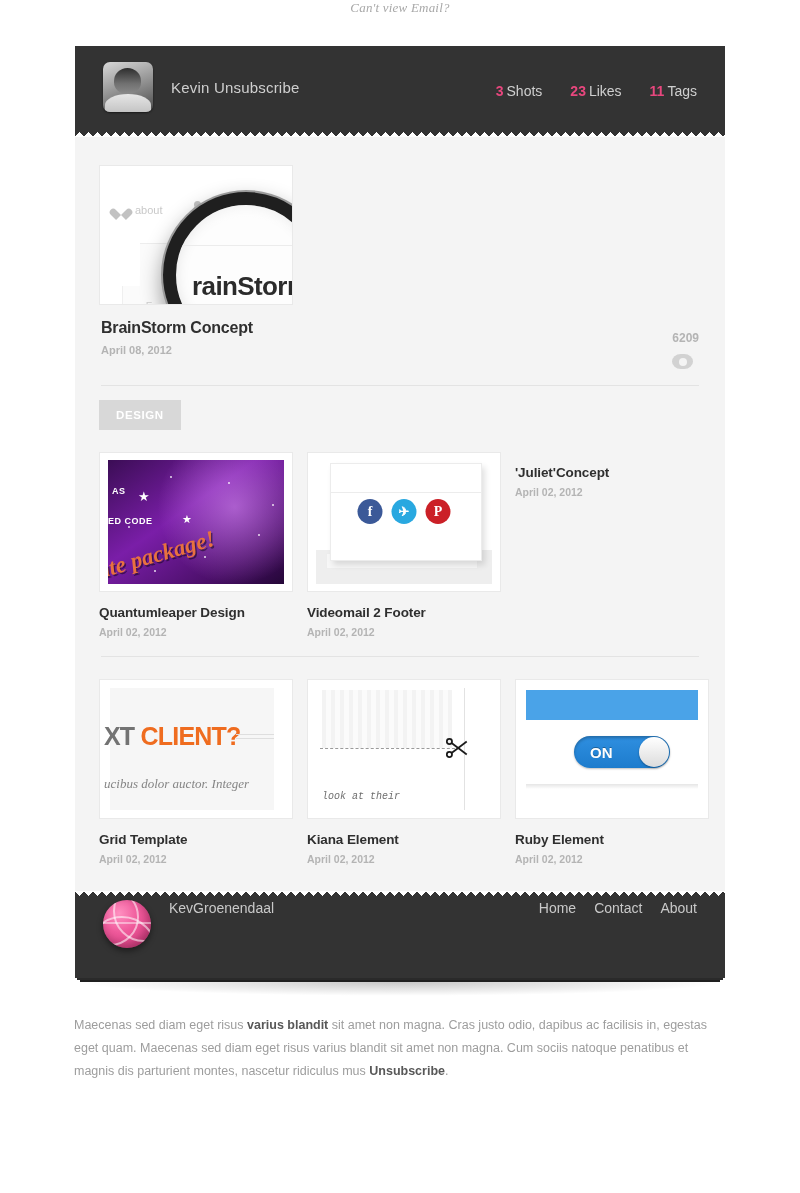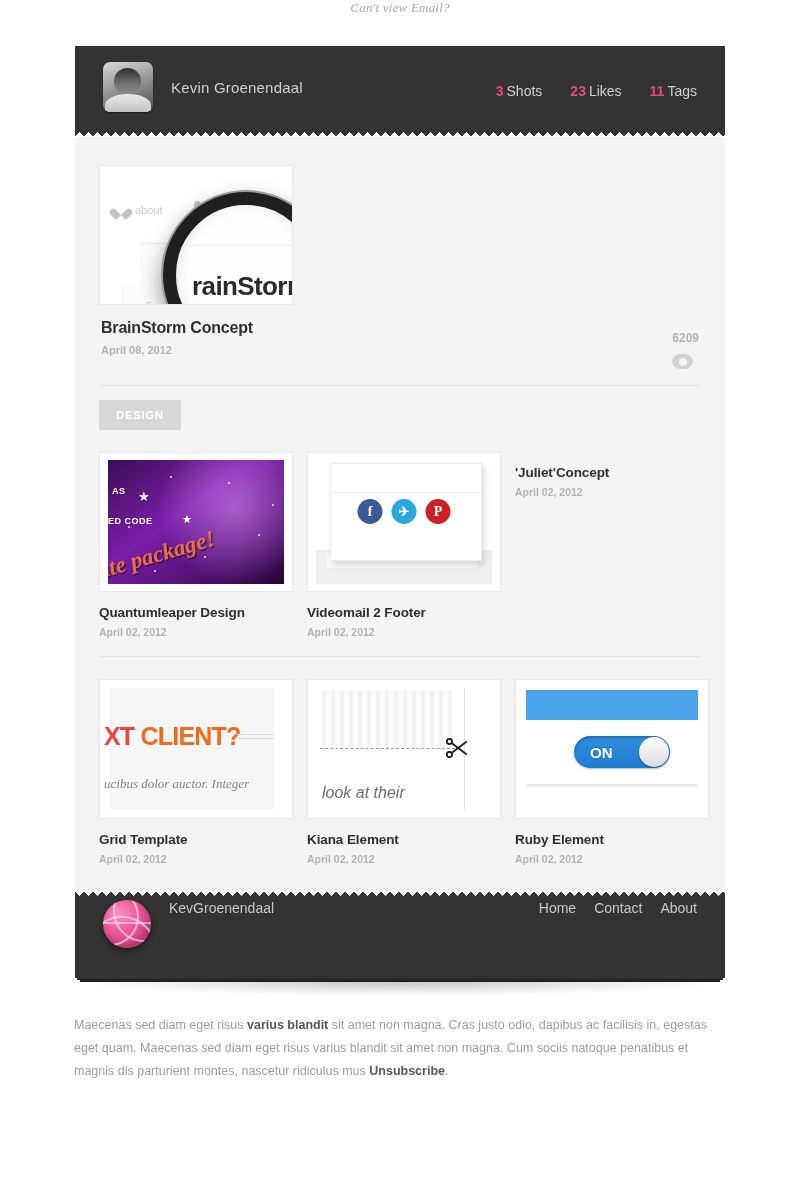--- a/index.html
+++ b/index.html
@@ -226,32 +226,32 @@
     background-image:
       repeating-linear-gradient(45deg, rgba(0,0,0,.035) 0 1px, transparent 1px 13px),
       repeating-linear-gradient(-45deg, rgba(0,0,0,.035) 0 1px, transparent 1px 13px);
   }
   .t-stuff { position:absolute; left:4px; top:30px; font-size:38px; font-weight:bold; color:#3a3a3a; letter-spacing:-1.6px; white-space:nowrap; }
   .t-velit { position:absolute; left:6px; top:82px; font-size:19px; color:#b5b5b5; white-space:nowrap; }
 
   
   .t-grid-bg { position:absolute; inset:8px 18px 8px 10px; background:#f6f6f6; }
   .t-client { position:absolute; left:4px; top:42px; font-size:25px; font-weight:bold; letter-spacing:-.8px; white-space:nowrap; font-family:"Liberation Sans Narrow","Liberation Sans",sans-serif; }
-  .t-client .g { color:#ef4444; }
+  .t-client .g { color:#737373; }
   .t-client .o { color:#ef6c1f; }
   .t-rule { position:absolute; right:18px; top:54px; width:38px; height:1px; background:#dedede; box-shadow: 0 4px 0 #dedede; }
   .t-serif { position:absolute; left:4px; top:96px; font-family:"Liberation Serif",serif; font-style:italic; font-size:13px; color:#858585; white-space:nowrap; }
 
   
   .t-cols { position:absolute; left:14px; top:10px; width:130px; height:58px;
     background: repeating-linear-gradient(90deg, #f3f3f3 0 4px, #fbfbfb 4px 9px); }
   .t-dash { position:absolute; left:12px; top:68px; width:140px; height:0; border-top:1px dashed #9a9a9a; }
   .t-vline { position:absolute; left:156px; top:8px; bottom:8px; width:1px; background:#e2e2e2; }
   .scissors { position:absolute; left:136px; top:55px; width:26px; height:26px; }
-  .t-look { position:absolute; left:14px; bottom:16px; font-family:Liberation Sans, sans-serif; font-style:italic; font-size:16px; color:#6e6e6e; }
+  .t-look { position:absolute; left:14px; bottom:16px; font-family:Liberation Mono, monospace; font-style:italic; font-size:10px; color:#6e6e6e; }
 
   
   .t-blue { position:absolute; left:10px; top:10px; right:10px; height:30px; background:#4aa3e8; }
   .toggle {
     position:absolute; left:58px; top:56px; width:96px; height:32px; border-radius:16px;
     background: linear-gradient(180deg,#2f8fe0 0%,#1d7ccd 100%);
     box-shadow: inset 0 2px 3px rgba(0,0,0,.25), 0 1px 2px rgba(0,0,0,.25);
     display:flex; align-items:center;
   }
   .toggle-label { color:#fff; font-weight:bold; font-size:15px; margin-left:16px; text-shadow:0 -1px 0 rgba(0,0,0,.3); }
@@ -303,21 +303,21 @@
 
   <div class="preheader">
     <a class="preheader-link" href="#">Can't view Email?</a>
   </div>
 
   <div class="email">
 
     <div class="dark-bar">
       <div class="header-bar">
         <div class="avatar"></div>
-        <div class="header-name">Kevin Groenendaal</div>
+        <div class="header-name">Kevin Unsubscribe</div>
         <div class="header-stats">
           <a class="stat" href="#"><span class="num">3</span><span>Shots</span></a>
           <a class="stat" href="#"><span class="num">23</span><span>Likes</span></a>
           <a class="stat" href="#"><span class="num">11</span><span>Tags</span></a>
         </div>
       </div>
     </div>
     <div class="zz"></div>
 
     <div class="email-body">

